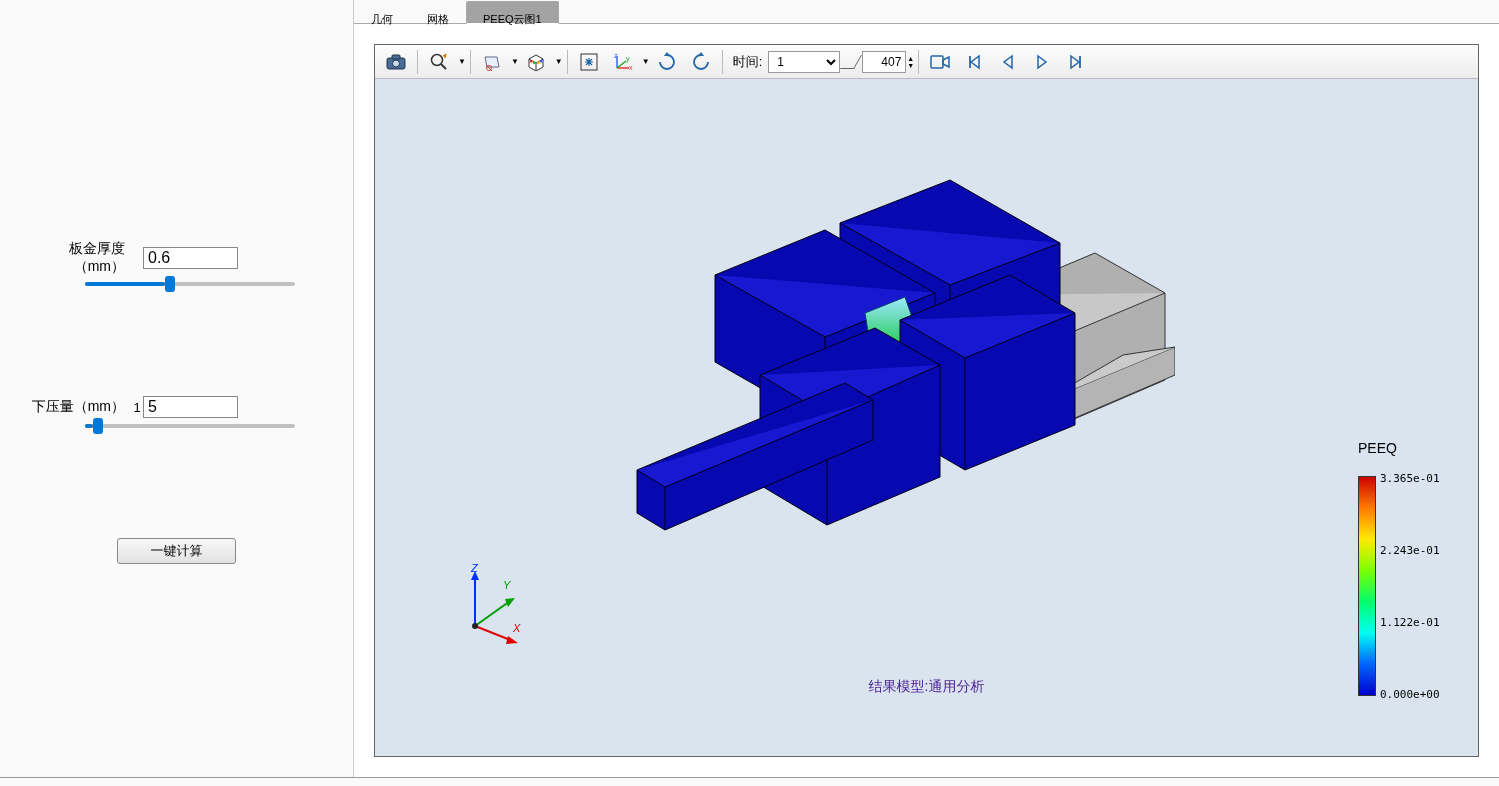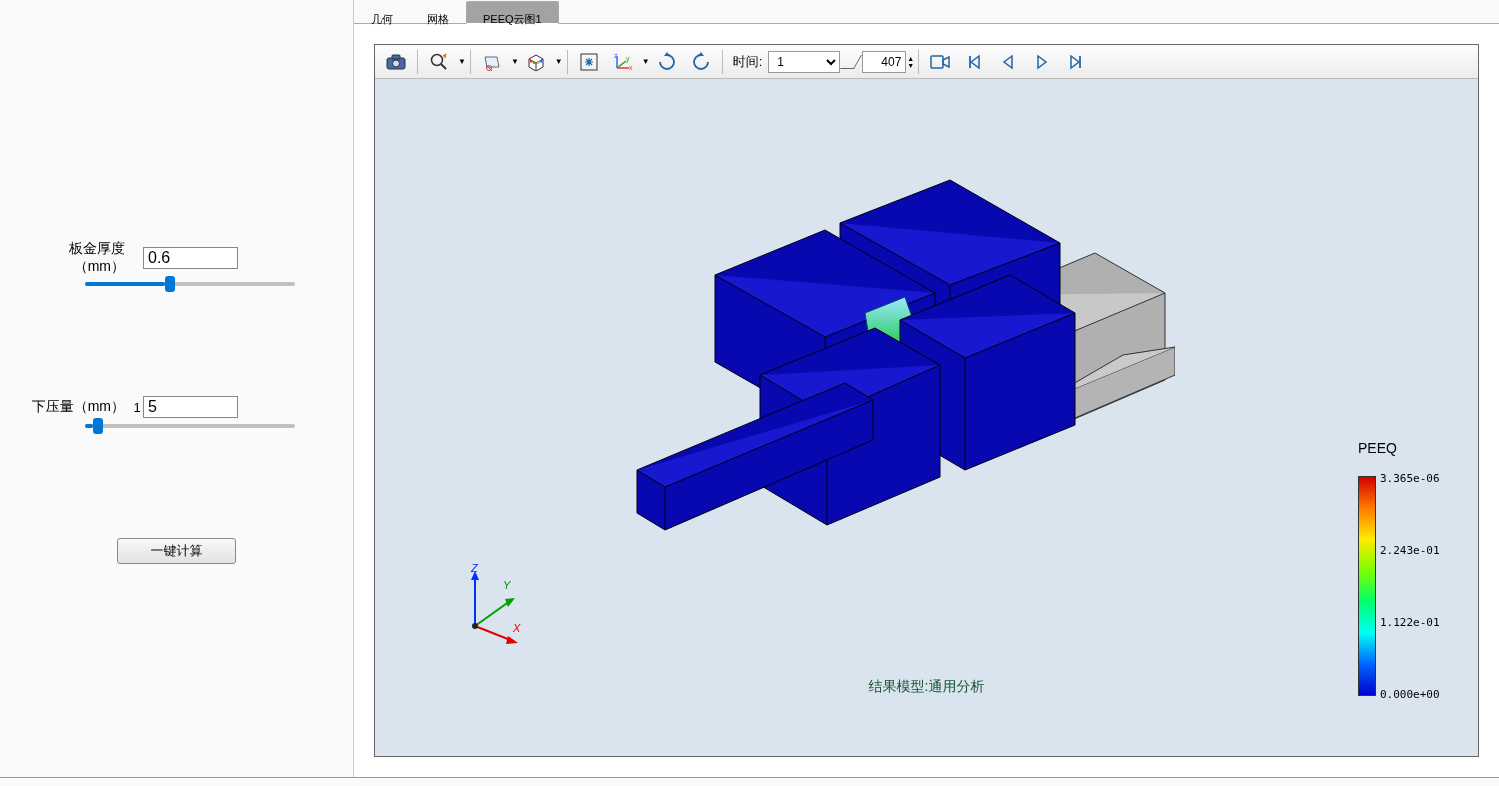--- a/index.html
+++ b/index.html
@@ -29,21 +29,21 @@
     .tool-btn { width: 32px; height: 28px; display: flex; align-items: center; justify-content: center; border: 1px solid transparent; border-radius: 3px; cursor: pointer; margin: 0 1px; }
     .tool-sep { width: 1px; height: 24px; background: #bbb; margin: 0 4px; }
     .dropdown-arrow { font-size: 8px; margin-left: 2px; cursor: pointer; }
     .time-label { margin: 0 6px; font-size: 13px; }
     .time-select { width: 72px; height: 22px; border: 1px solid #999; background: #fff; font-size: 12px; padding: 0 4px; }
     .time-value { width: 44px; height: 22px; border: 1px solid #999; background: #fff; font-size: 12px; text-align: right; padding: 0 4px; }
     .angled { display:inline-block; width:14px; height:14px; border-bottom:1px solid #666; border-right:1px solid #666; transform: skewX(-30deg); margin:0 4px; }
     
     .axis-triad { position: absolute; left: 80px; bottom: 110px; width: 80px; height: 80px; }
     .axis-label { position: absolute; font-size: 11px; font-style: italic; }
-    .result-label { position: absolute; bottom: 60px; left: 50%; transform: translateX(-50%); font-size: 14px; color: #14532d; }
+    .result-label { position: absolute; bottom: 60px; left: 50%; transform: translateX(-50%); font-size: 14px; color: #4c1d95; }
     
     .legend { position: absolute; right: 30px; bottom: 60px; width: 90px; }
     .legend-title { font-size: 14px; text-align: left; margin-bottom: 20px; }
     .legend-bar { width: 18px; height: 220px; border: 1px solid #333; background: linear-gradient(to bottom, #d00000, #ff7b00, #ffea00, #7cff00, #00ff6a, #00fff2, #0066ff, #0000d0); float: left; }
     .legend-ticks { float: left; margin-left: 4px; height: 220px; position: relative; font-size: 11px; font-family: monospace; }
     .legend-tick { position: absolute; white-space: nowrap; }
     
     .model-svg { position: absolute; left: 140px; top: 80px; width: 660px; height: 460px; }
   </style>
 </head>
@@ -248,21 +248,21 @@
           <span class="axis-label" style="left:96px; bottom:182px; color:#0030ff;">Z</span>
           <span class="axis-label" style="left:128px; bottom:165px; color:#00a000;">Y</span>
           <span class="axis-label" style="left:138px; bottom:122px; color:#e00000;">X</span>
 
           <div class="result-label">结果模型:通用分析</div>
 
           <div class="legend">
             <div class="legend-title">PEEQ</div>
             <div class="legend-bar"></div>
             <div class="legend-ticks">
-              <div class="legend-tick" style="top:-4px">3.365e-06</div>
+              <div class="legend-tick" style="top:-4px">3.365e-01</div>
               <div class="legend-tick" style="top:68px">2.243e-01</div>
               <div class="legend-tick" style="top:140px">1.122e-01</div>
               <div class="legend-tick" style="top:212px">0.000e+00</div>
             </div>
           </div>
 
         </div>
       </div>
     </div>
 

